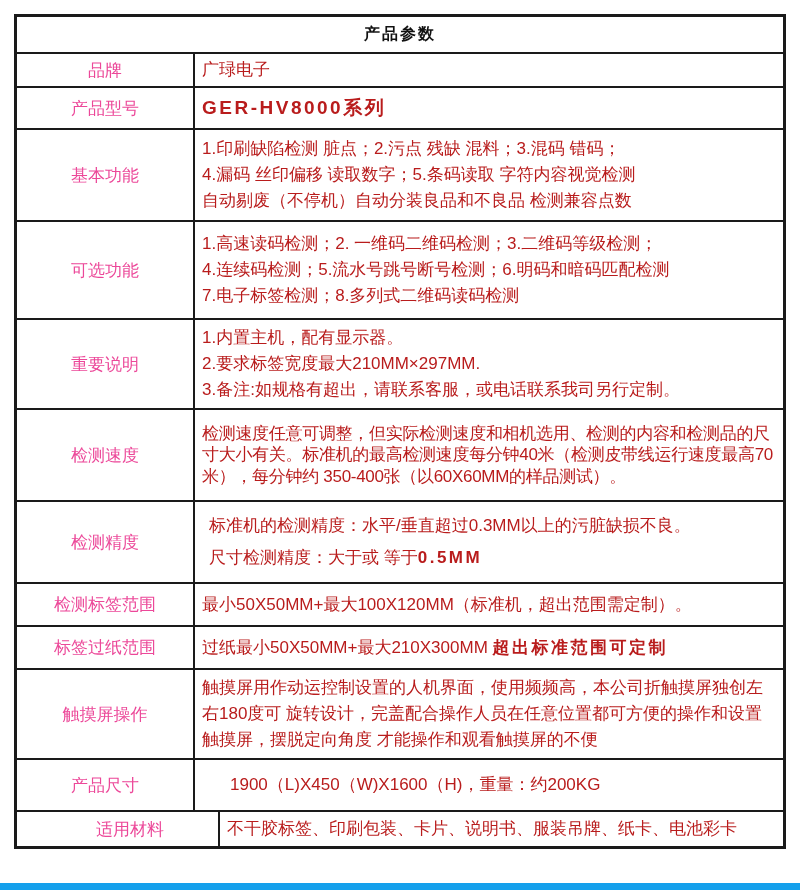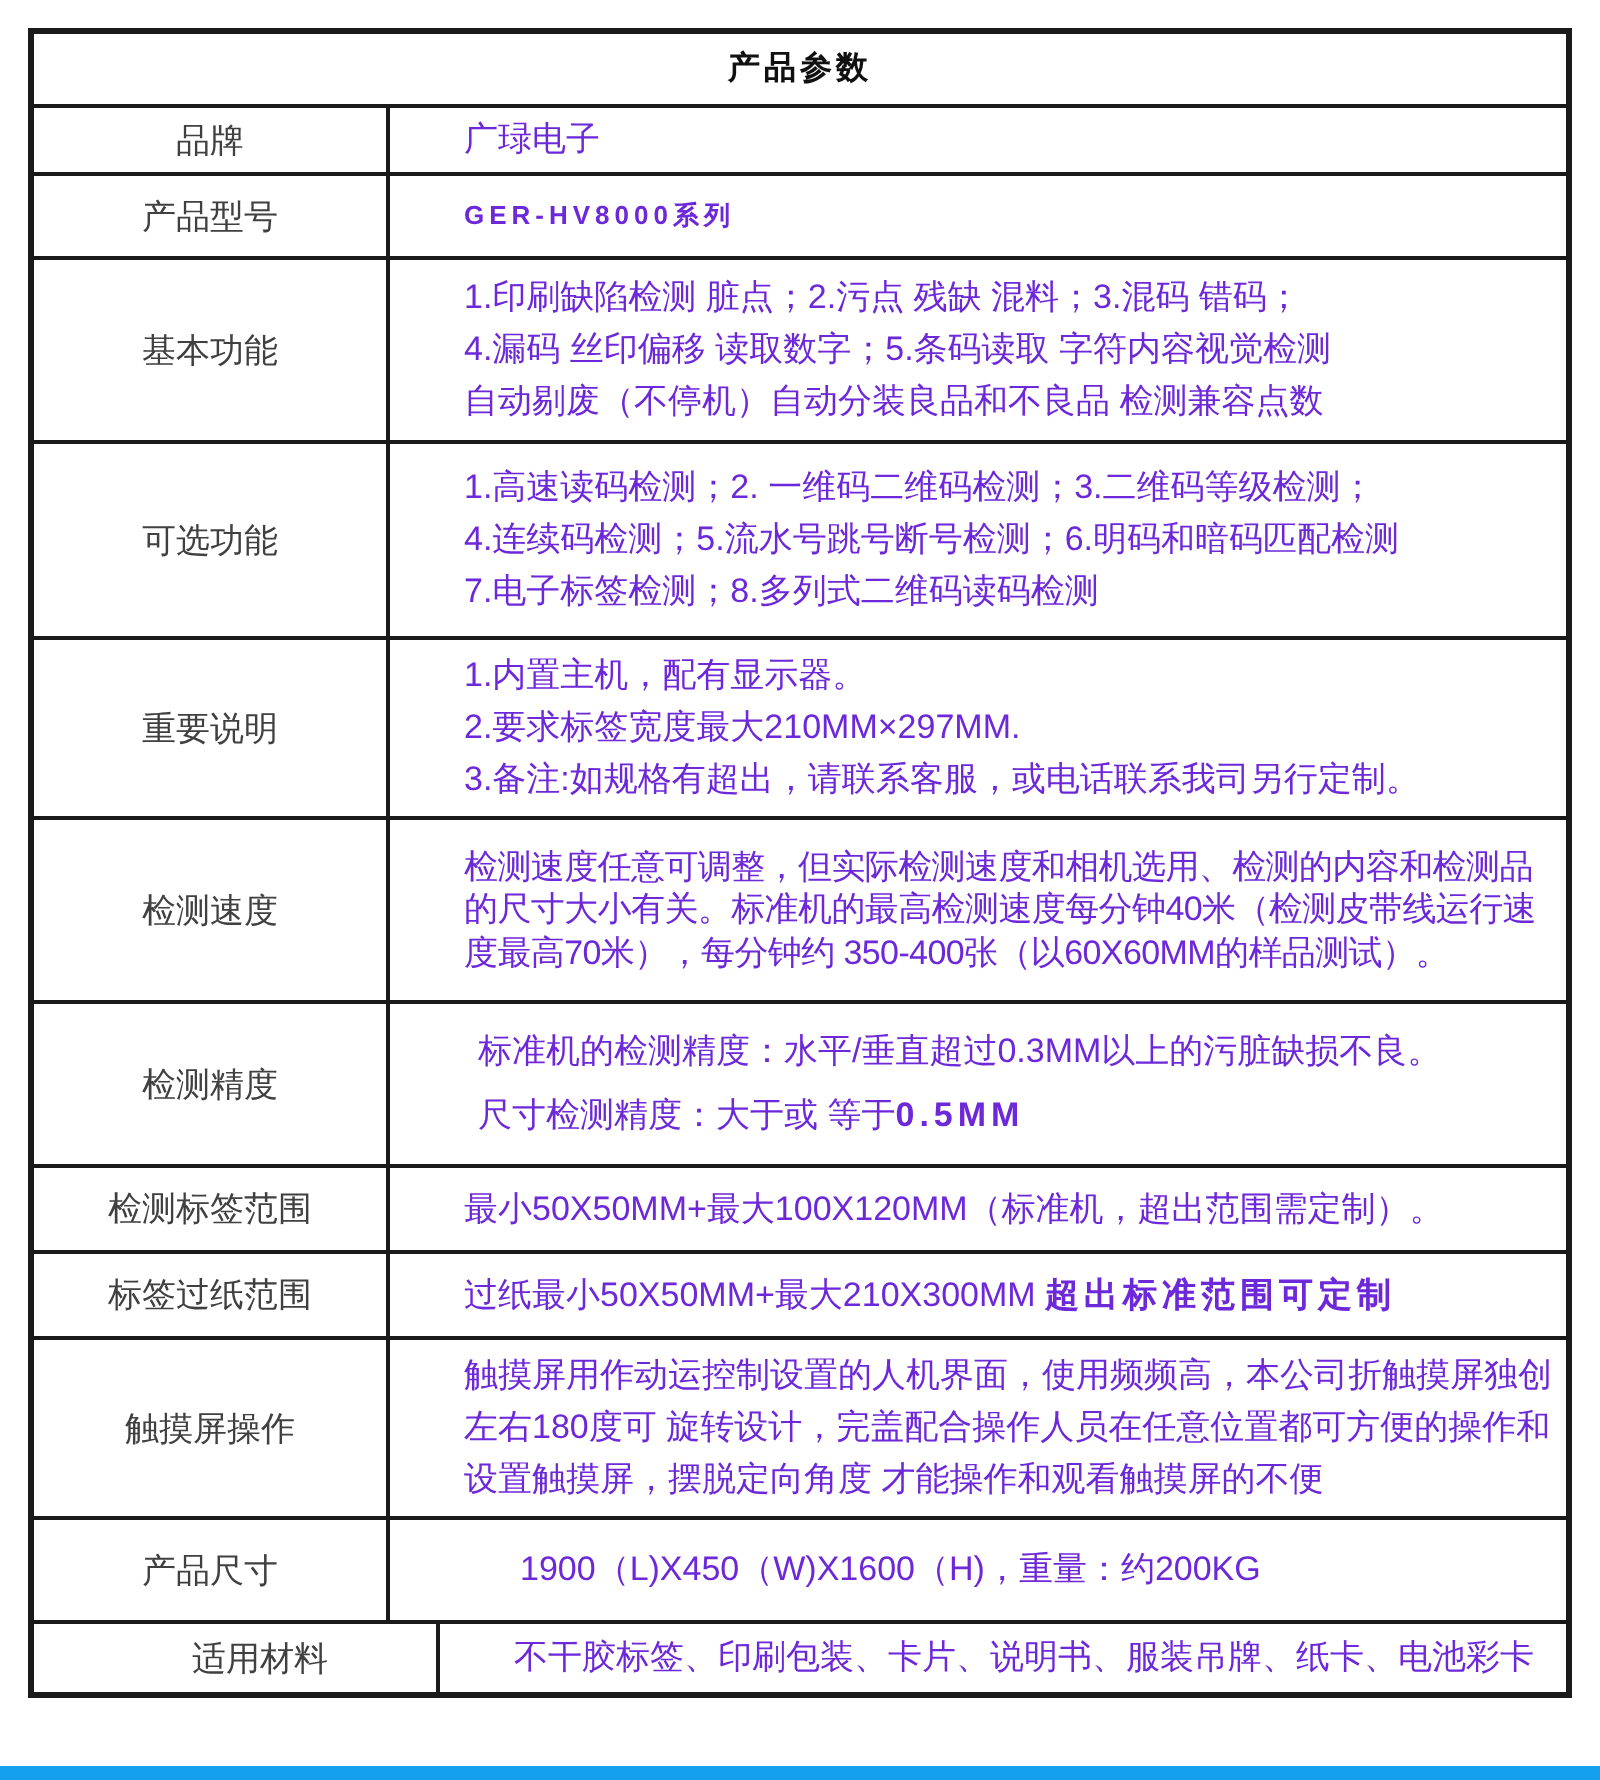--- a/index.html
+++ b/index.html
@@ -30,39 +30,38 @@
     display: flex;
     border-top: 2px solid #1a1a1a;
   }
   .cell.label {
     width: 178px;
     flex: 0 0 178px;
     border-right: 2px solid #1a1a1a;
     display: flex; align-items: center; justify-content: center;
     text-align: center;
     font-size: 17px;
-    color: #404040;
+    color: #ec4899;
     padding: 2px 4px;
   }
   .cell.value {
     flex: 1 1 auto;
     display: flex; flex-direction: column; justify-content: center;
     padding: 2px 4px 2px 7px;
     font-size: 17px;
-    color: #6d28d9;
+    color: #b91c1c;
     min-width: 0;
-    margin-left: 30px;
   }
   .line { line-height: 26px; }
   .row.tight .line { line-height: 21.5px; letter-spacing: -0.3px; }
   .row.roomy .line { line-height: 32px; }
   .row.roomy .cell.value { padding-left: 14px; }
   .seg-bold { font-weight: bold; }
   .seg-spaced { letter-spacing: 2.5px; }
-  .model-text { font-size: 13px; }
+  .model-text { font-size: 19px; }
 
   .bottom-bar {
     position: absolute;
     left: 0; top: 883px;
     width: 800px; height: 7px;
   }
 </style>
 </head>
 <body>
 

